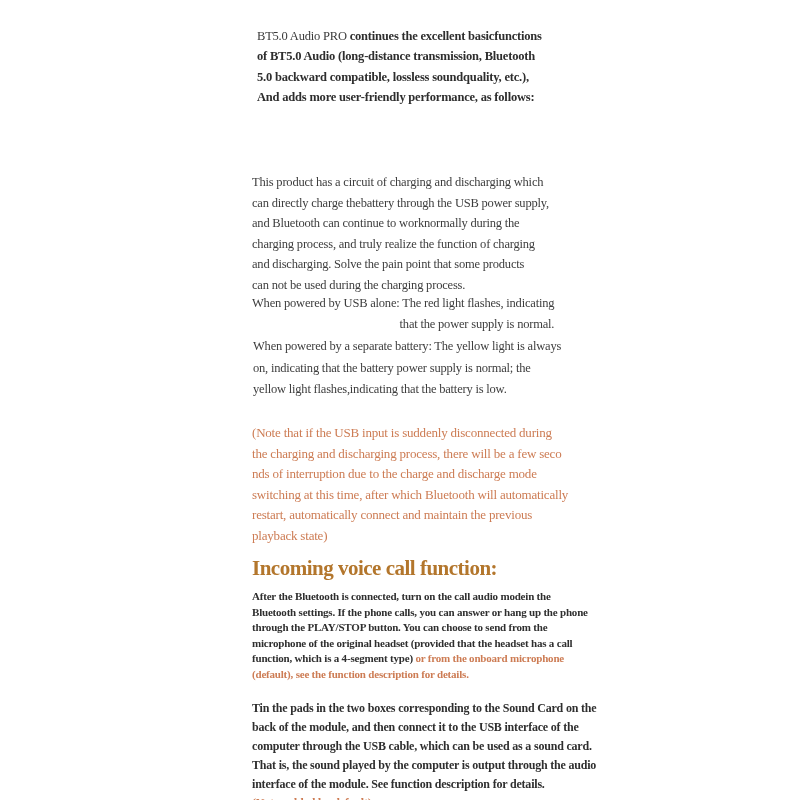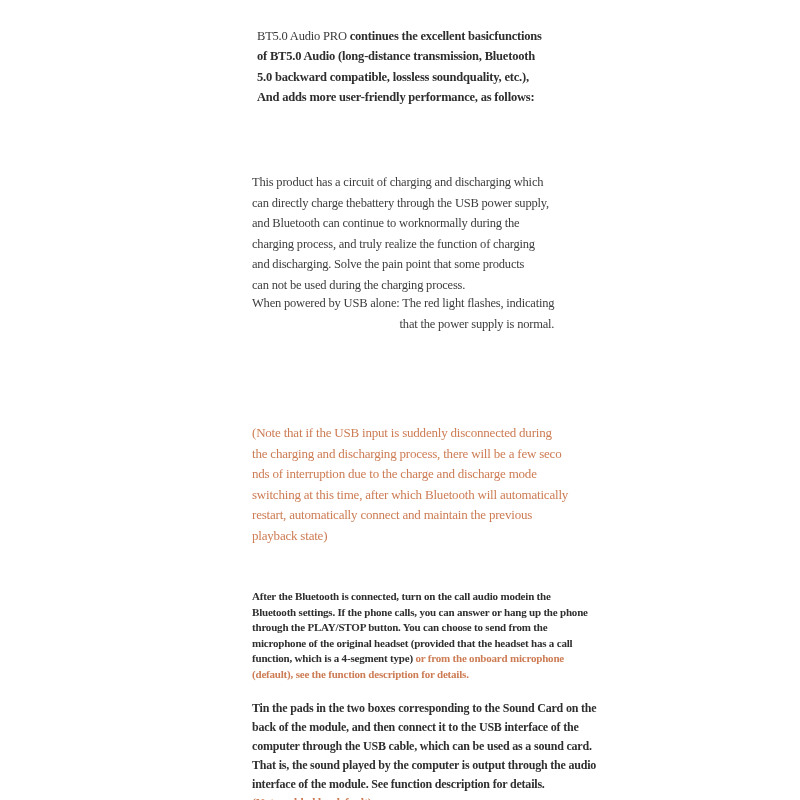--- a/index.html
+++ b/index.html
@@ -87,29 +87,33 @@
   <p class="block body-txt p1">This product has a circuit of charging and discharging which
 can directly charge thebattery through the USB power supply,
 and Bluetooth can continue to worknormally during the
 charging process, and truly realize the function of charging
 and discharging. Solve the pain point that some products
 can not be used during the charging process.</p>
 
   <p class="block body-txt p2">When powered by USB alone: The red light flashes, indicating
 that the power supply is normal.</p>
 
+  <p class="block body-txt p3">When powered by a separate battery: The yellow light is always
+on, indicating that the battery power supply is normal; the
+yellow light flashes,indicating that the battery is low.</p>
 
 
   <p class="block note1">(Note that if the USB input is suddenly disconnected during
 the charging and discharging process, there will be a few seco
 nds of interruption due to the charge and discharge mode
 switching at this time, after which Bluetooth will automatically
 restart, automatically connect and maintain the previous
 playback state)</p>
 
+  <h2 class="block heading h2">Incoming voice call function:</h2>
 
   <p class="block p5"><span>After the Bluetooth is connected, turn on the call audio modein the
 Bluetooth settings. If the phone calls, you can answer or hang up the phone
 through the PLAY/STOP button. You can choose to send from the
 microphone of the original headset (provided that the headset has a call
 function, which is a 4-segment type) </span><span class="orange">or from the onboard microphone
 (default), see the function description for details.</span></p>
 
 
   <p class="block p6"><span>Tin the pads in the two boxes corresponding to the Sound Card on the

